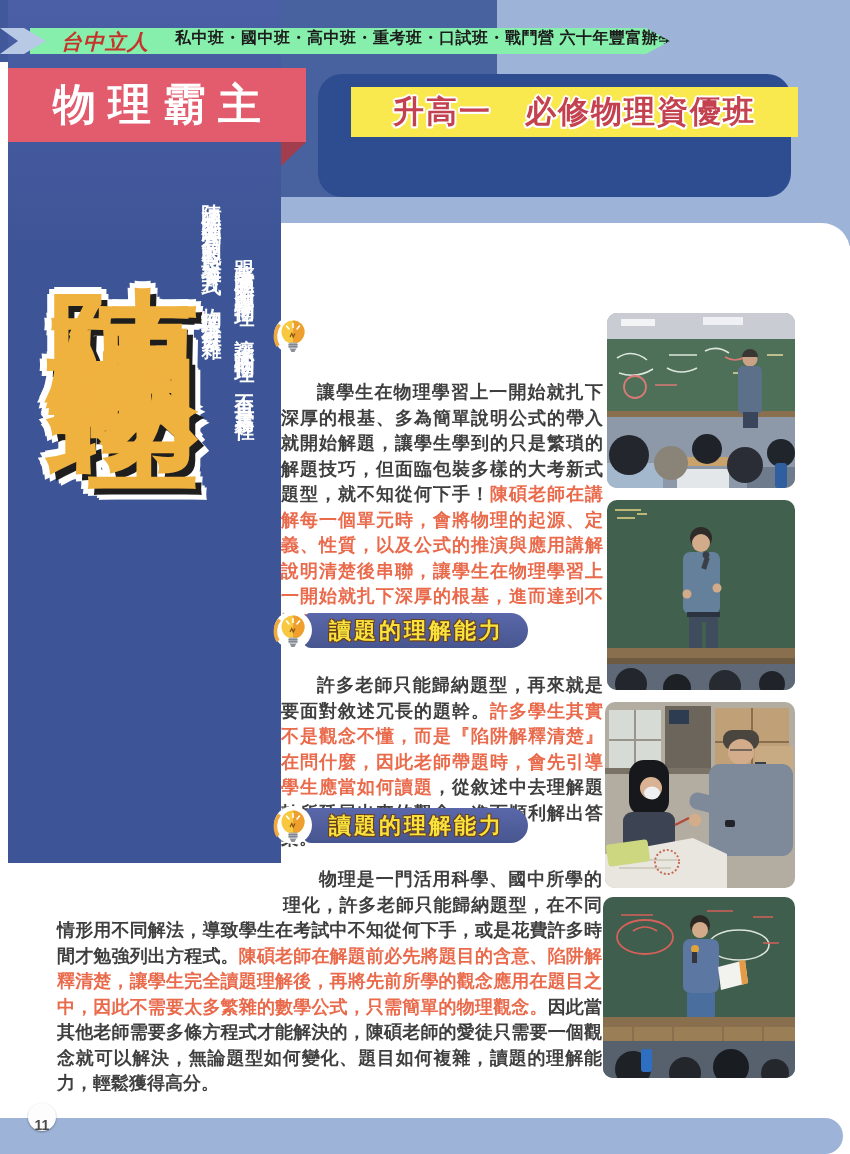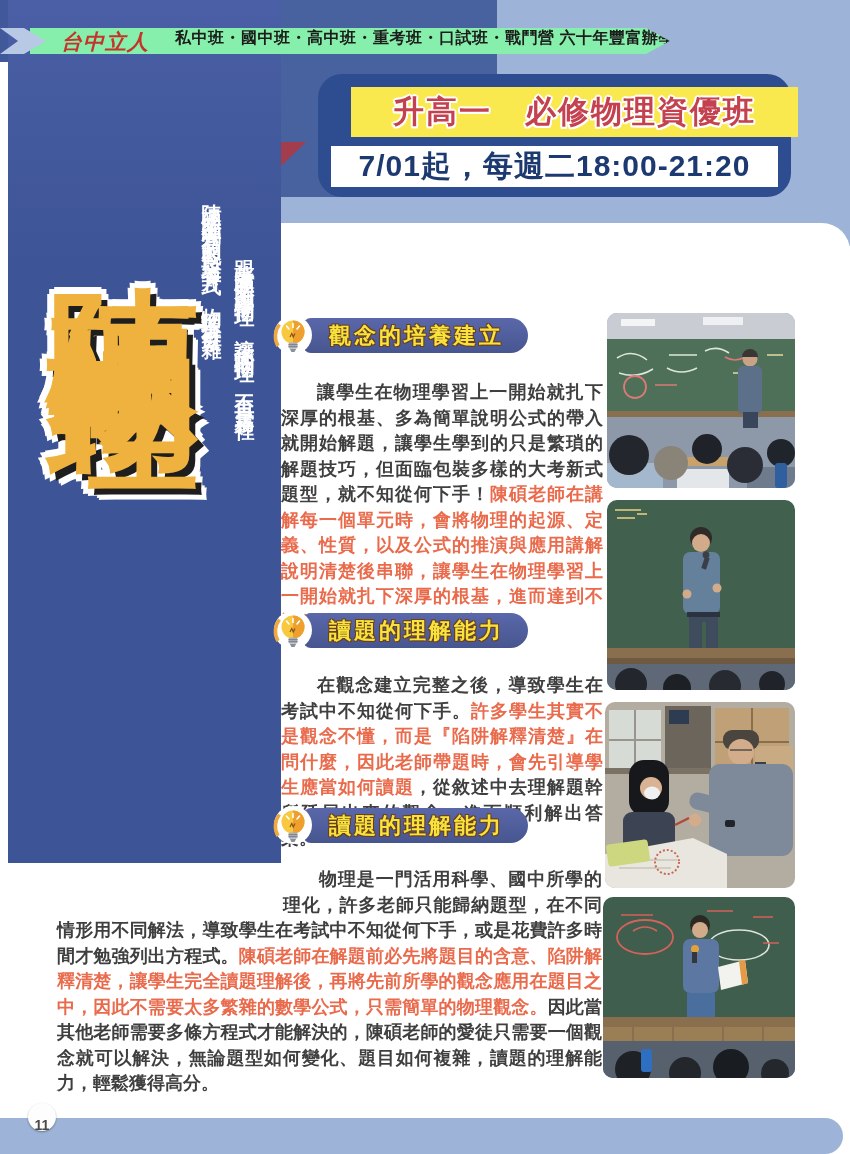--- a/index.html
+++ b/index.html
@@ -101,38 +101,35 @@
       <rect x="0.5" y="0.5" width="19" height="19" rx="4" fill="#2a5caa" stroke="#ffffff"></rect>
       <circle cx="10" cy="6.6" r="3.1" fill="#ffffff"></circle>
       <path d="M4.2,16.5 Q10,9.8 15.8,16.5 Z" fill="#ffffff"></path>
     </svg>
     <span class="brand">台中立人</span>
     <span class="divider"></span>
     <span class="tagline">私中班・國中班・高中班・重考班・口試班・戰鬥營 六十年豐富辦學經驗</span>
   </div>
   <div class="abs chevron"></div>
 
+  <div class="abs ribbon">
+    <span class="ribbon-title">物理霸主</span>
+  </div>
   <div class="abs ribbon-fold"></div>
 
   <div class="abs sched-box"></div>
   <div class="abs sched-yellow">
     <span class="sched-course">升高一　必修物理資優班</span>
   </div>
-  <div class="abs sched-white">
-    <span class="sched-time">7/01起，每週二18:00-21:20</span>
-  </div>
 
   <div class="abs big-title">陳碩物理</div>
   <div class="abs vslogan vslogan-outer">跟著陳碩老師學物理，讓你的物理，不再是霧裡</div>
   <div class="abs vslogan vslogan-inner">陳碩老師獨有的觀念培養方式，物理不再繁雜</div>
 
 
-  <div class="abs pill pill1">
-    <span class="pill-text">觀念的培養建立</span>
-  </div>
   <svg class="abs bulb icon1" viewBox="0 0 44 46">
     <circle cx="22" cy="21" r="19" fill="#ffffff"></circle>
     <path d="M7,32 A19 19 0 0 1 8.5,10.5" stroke="#f0a93c" stroke-width="3.5" fill="none"></path>
     <circle cx="22" cy="18" r="11.5" fill="#f7c840"></circle>
     <path d="M22,6.5 a11.5,11.5 0 0 1 0,23 z" fill="#ee9f2e"></path>
     <path d="M22,9.5 v4 M15.5,12 l2.5,3 M28.5,12 l-2.5,3" stroke="#ffffff" stroke-width="1.6" stroke-linecap="round"></path>
     <path d="M19,23 l1.8,-3.6 1.4,3.6 1.8,-3.6" stroke="#8a5214" stroke-width="1.2" fill="none"></path>
     <rect x="17.5" y="28.5" width="9" height="6" rx="1.5" fill="#aab0b8"></rect>
     <path d="M17.5,30.6 h9 M17.5,32.6 h9" stroke="#7d838c" stroke-width="1"></path>
     <path d="M18.8,34.8 h6.4 l-1.6,3.2 h-3.2 z" fill="#8a9098"></path>
@@ -146,21 +143,21 @@
     <circle cx="22" cy="21" r="19" fill="#ffffff"></circle>
     <path d="M7,32 A19 19 0 0 1 8.5,10.5" stroke="#f0a93c" stroke-width="3.5" fill="none"></path>
     <circle cx="22" cy="18" r="11.5" fill="#f7c840"></circle>
     <path d="M22,6.5 a11.5,11.5 0 0 1 0,23 z" fill="#ee9f2e"></path>
     <path d="M22,9.5 v4 M15.5,12 l2.5,3 M28.5,12 l-2.5,3" stroke="#ffffff" stroke-width="1.6" stroke-linecap="round"></path>
     <path d="M19,23 l1.8,-3.6 1.4,3.6 1.8,-3.6" stroke="#8a5214" stroke-width="1.2" fill="none"></path>
     <rect x="17.5" y="28.5" width="9" height="6" rx="1.5" fill="#aab0b8"></rect>
     <path d="M17.5,30.6 h9 M17.5,32.6 h9" stroke="#7d838c" stroke-width="1"></path>
     <path d="M18.8,34.8 h6.4 l-1.6,3.2 h-3.2 z" fill="#8a9098"></path>
   </svg>
-  <p class="abs sec-text sec-text2"><span class="seg-dark">在觀念建立完整之後，導致學生在考試中不知從何下手。</span><span class="seg-accent">許多學生其實不是觀念不懂，而是『陷阱解釋清楚』在問什麼，因此老師帶題時，會先引導學生應當如何讀題</span><span class="seg-dark">，從敘述中去理解題幹所延展出來的觀念，進而順利解出答案。</span></p>
+  <p class="abs sec-text sec-text2"><span class="seg-dark">許多老師只能歸納題型，再來就是要面對敘述冗長的題幹。</span><span class="seg-accent">許多學生其實不是觀念不懂，而是『陷阱解釋清楚』在問什麼，因此老師帶題時，會先引導學生應當如何讀題</span><span class="seg-dark">，從敘述中去理解題幹所延展出來的觀念，進而順利解出答案。</span></p>
 
   <div class="abs pill pill3">
     <span class="pill-text">讀題的理解能力</span>
   </div>
   <svg class="abs bulb icon3" viewBox="0 0 44 46">
     <circle cx="22" cy="21" r="19" fill="#ffffff"></circle>
     <path d="M7,32 A19 19 0 0 1 8.5,10.5" stroke="#f0a93c" stroke-width="3.5" fill="none"></path>
     <circle cx="22" cy="18" r="11.5" fill="#f7c840"></circle>
     <path d="M22,6.5 a11.5,11.5 0 0 1 0,23 z" fill="#ee9f2e"></path>
     <path d="M22,9.5 v4 M15.5,12 l2.5,3 M28.5,12 l-2.5,3" stroke="#ffffff" stroke-width="1.6" stroke-linecap="round"></path>

